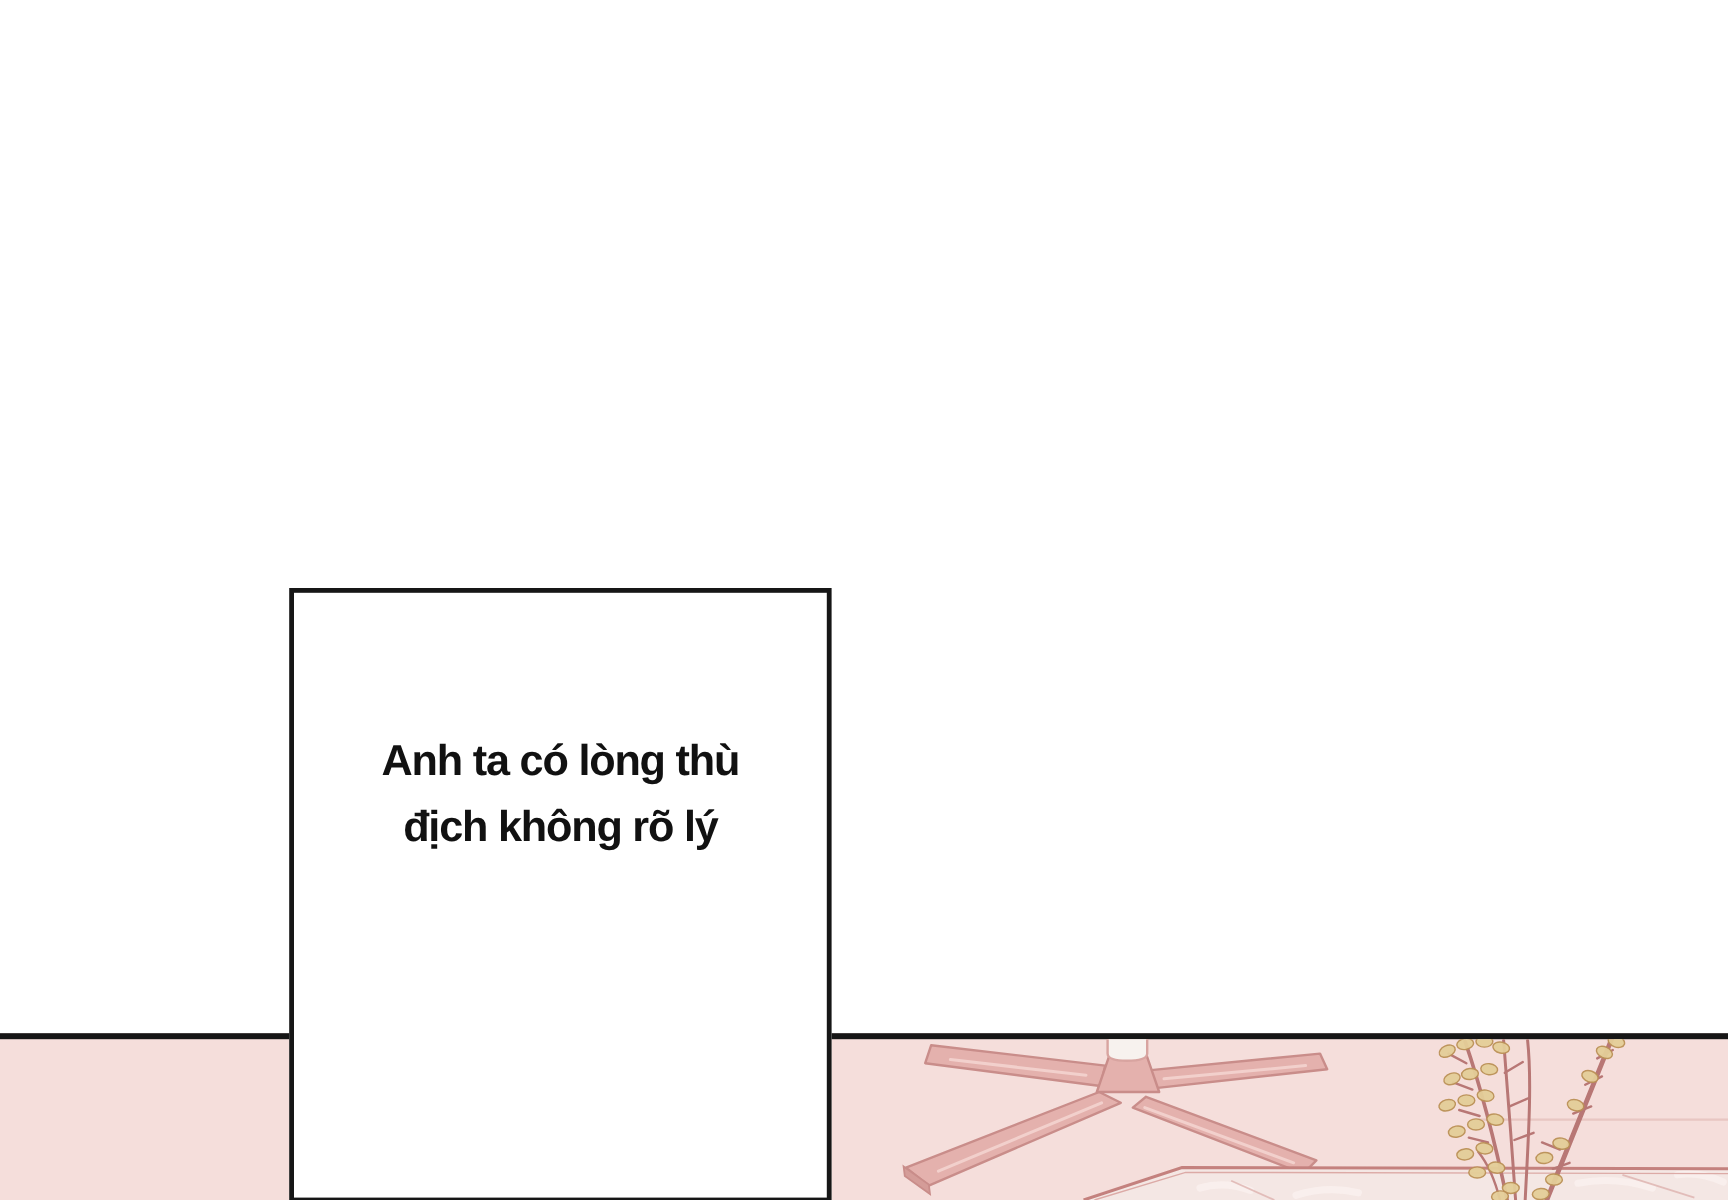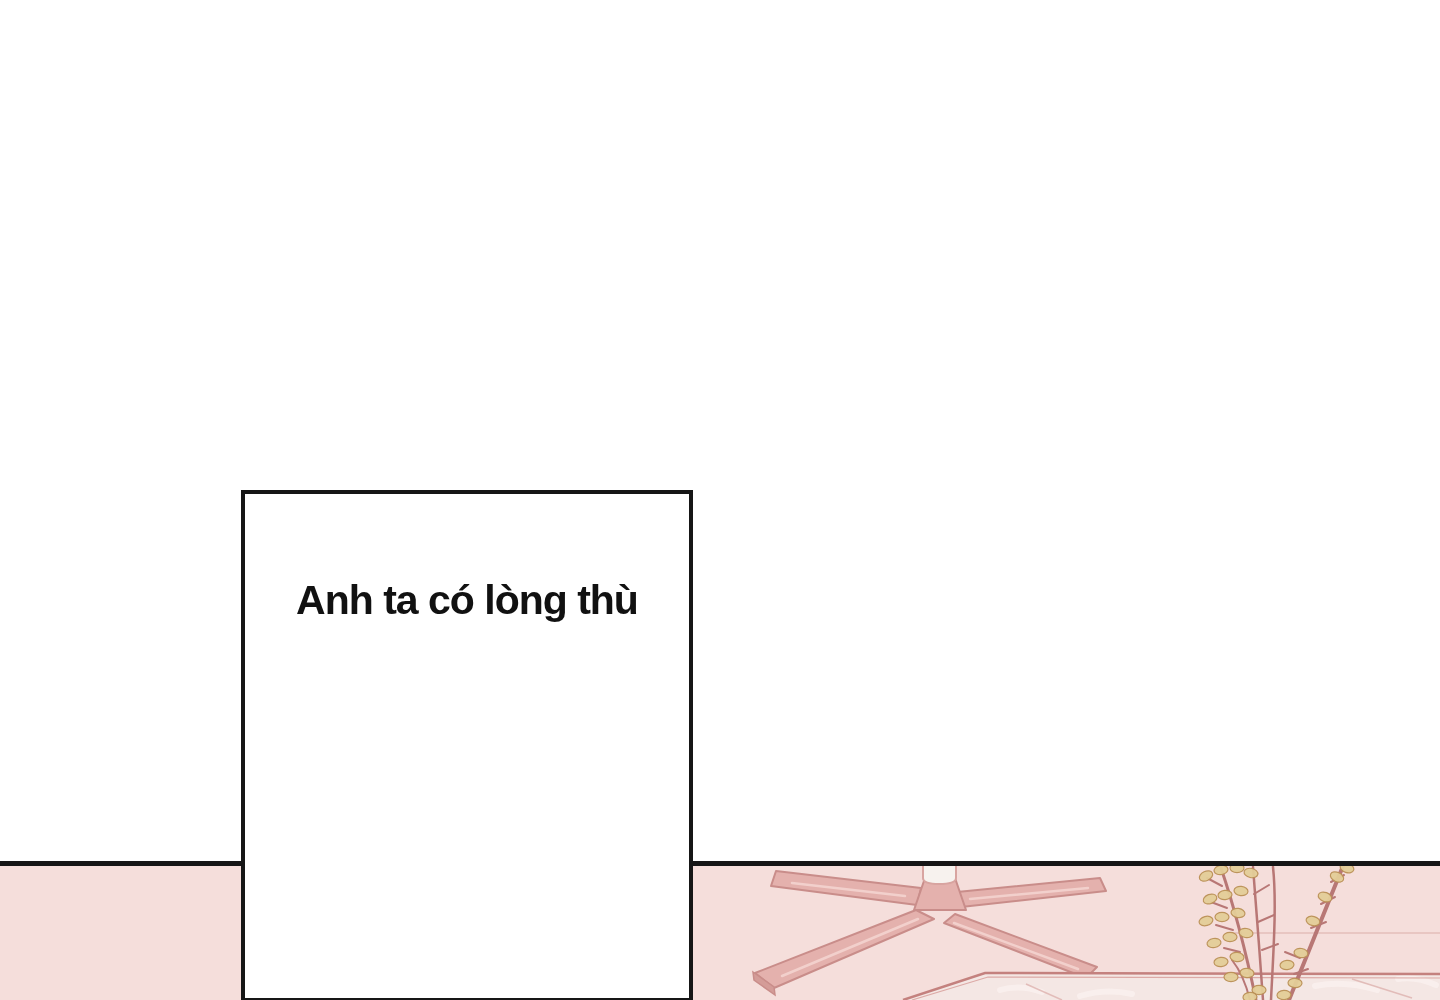--- a/index.html
+++ b/index.html
@@ -37,23 +37,23 @@
     top: 490px;
     width: 452px;
     height: 512px;
     box-sizing: border-box;
     background: #ffffff;
     border: 4px solid var(--line-black, #161616);
     z-index: 5;
     text-align: center;
   }
   .dialogue {
-    margin-top: 79px;
+    margin-top: 112px;
     font-weight: bold;
-    font-size: 41px;
+    font-size: 36px;
     line-height: 55px;
     letter-spacing: -1px;
     color: var(--text-color, #111111);
   }
   .dialogue div { white-space: nowrap; }
 
   
   .chair-part {
     fill: var(--chair-fill, #e4b1ad);
     stroke: var(--chair-outline, #c98d8a);
@@ -208,16 +208,17 @@
           <ellipse cx="1325" cy="31" rx="7" ry="4.6" transform="rotate(20 1325 31)" class="leaf"></ellipse>
           <ellipse cx="1337" cy="11" rx="7" ry="4.6" transform="rotate(25 1337 11)" class="leaf"></ellipse>
           <ellipse cx="1347" cy="2" rx="7" ry="4.6" transform="rotate(18 1347 2)" class="leaf"></ellipse>
         </g>
     </svg>
   </div>
 
   <div class="speech-box">
     <div class="dialogue">
       <div>Anh ta có lòng thù</div>
+      <div>địch không rõ lý</div>
     </div>
   </div>
 
 </div>
 
 </body></html>

